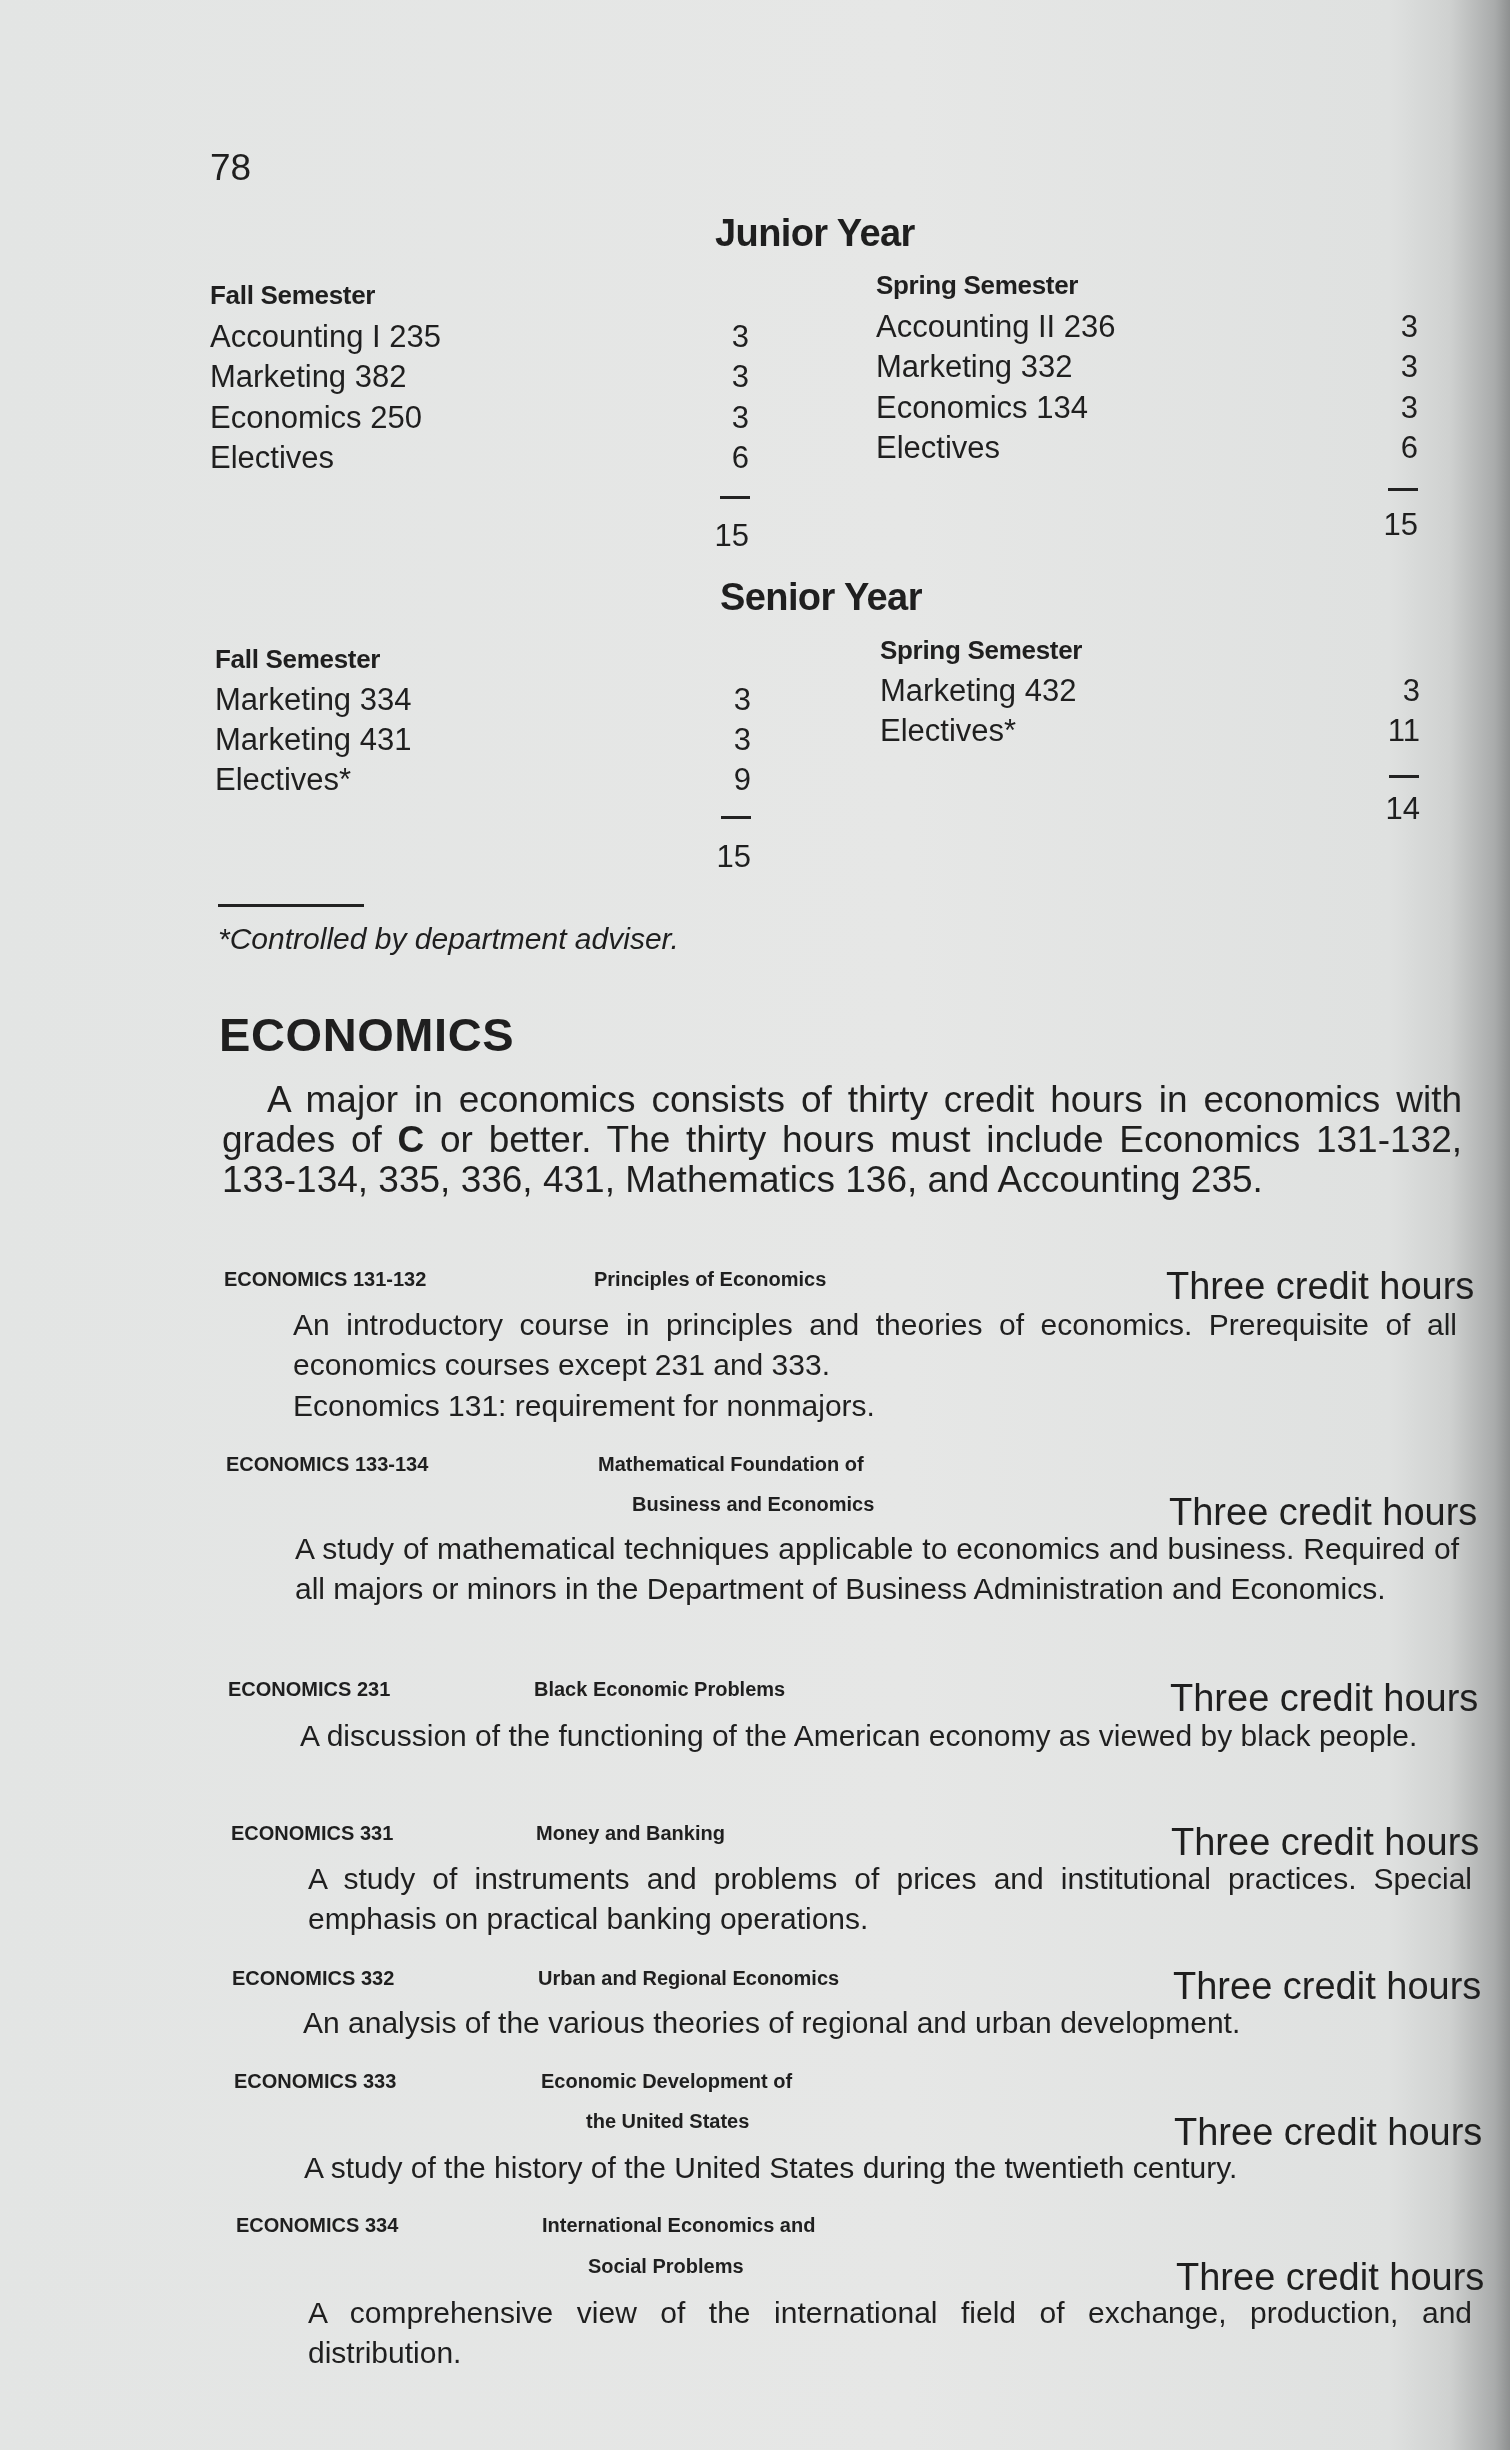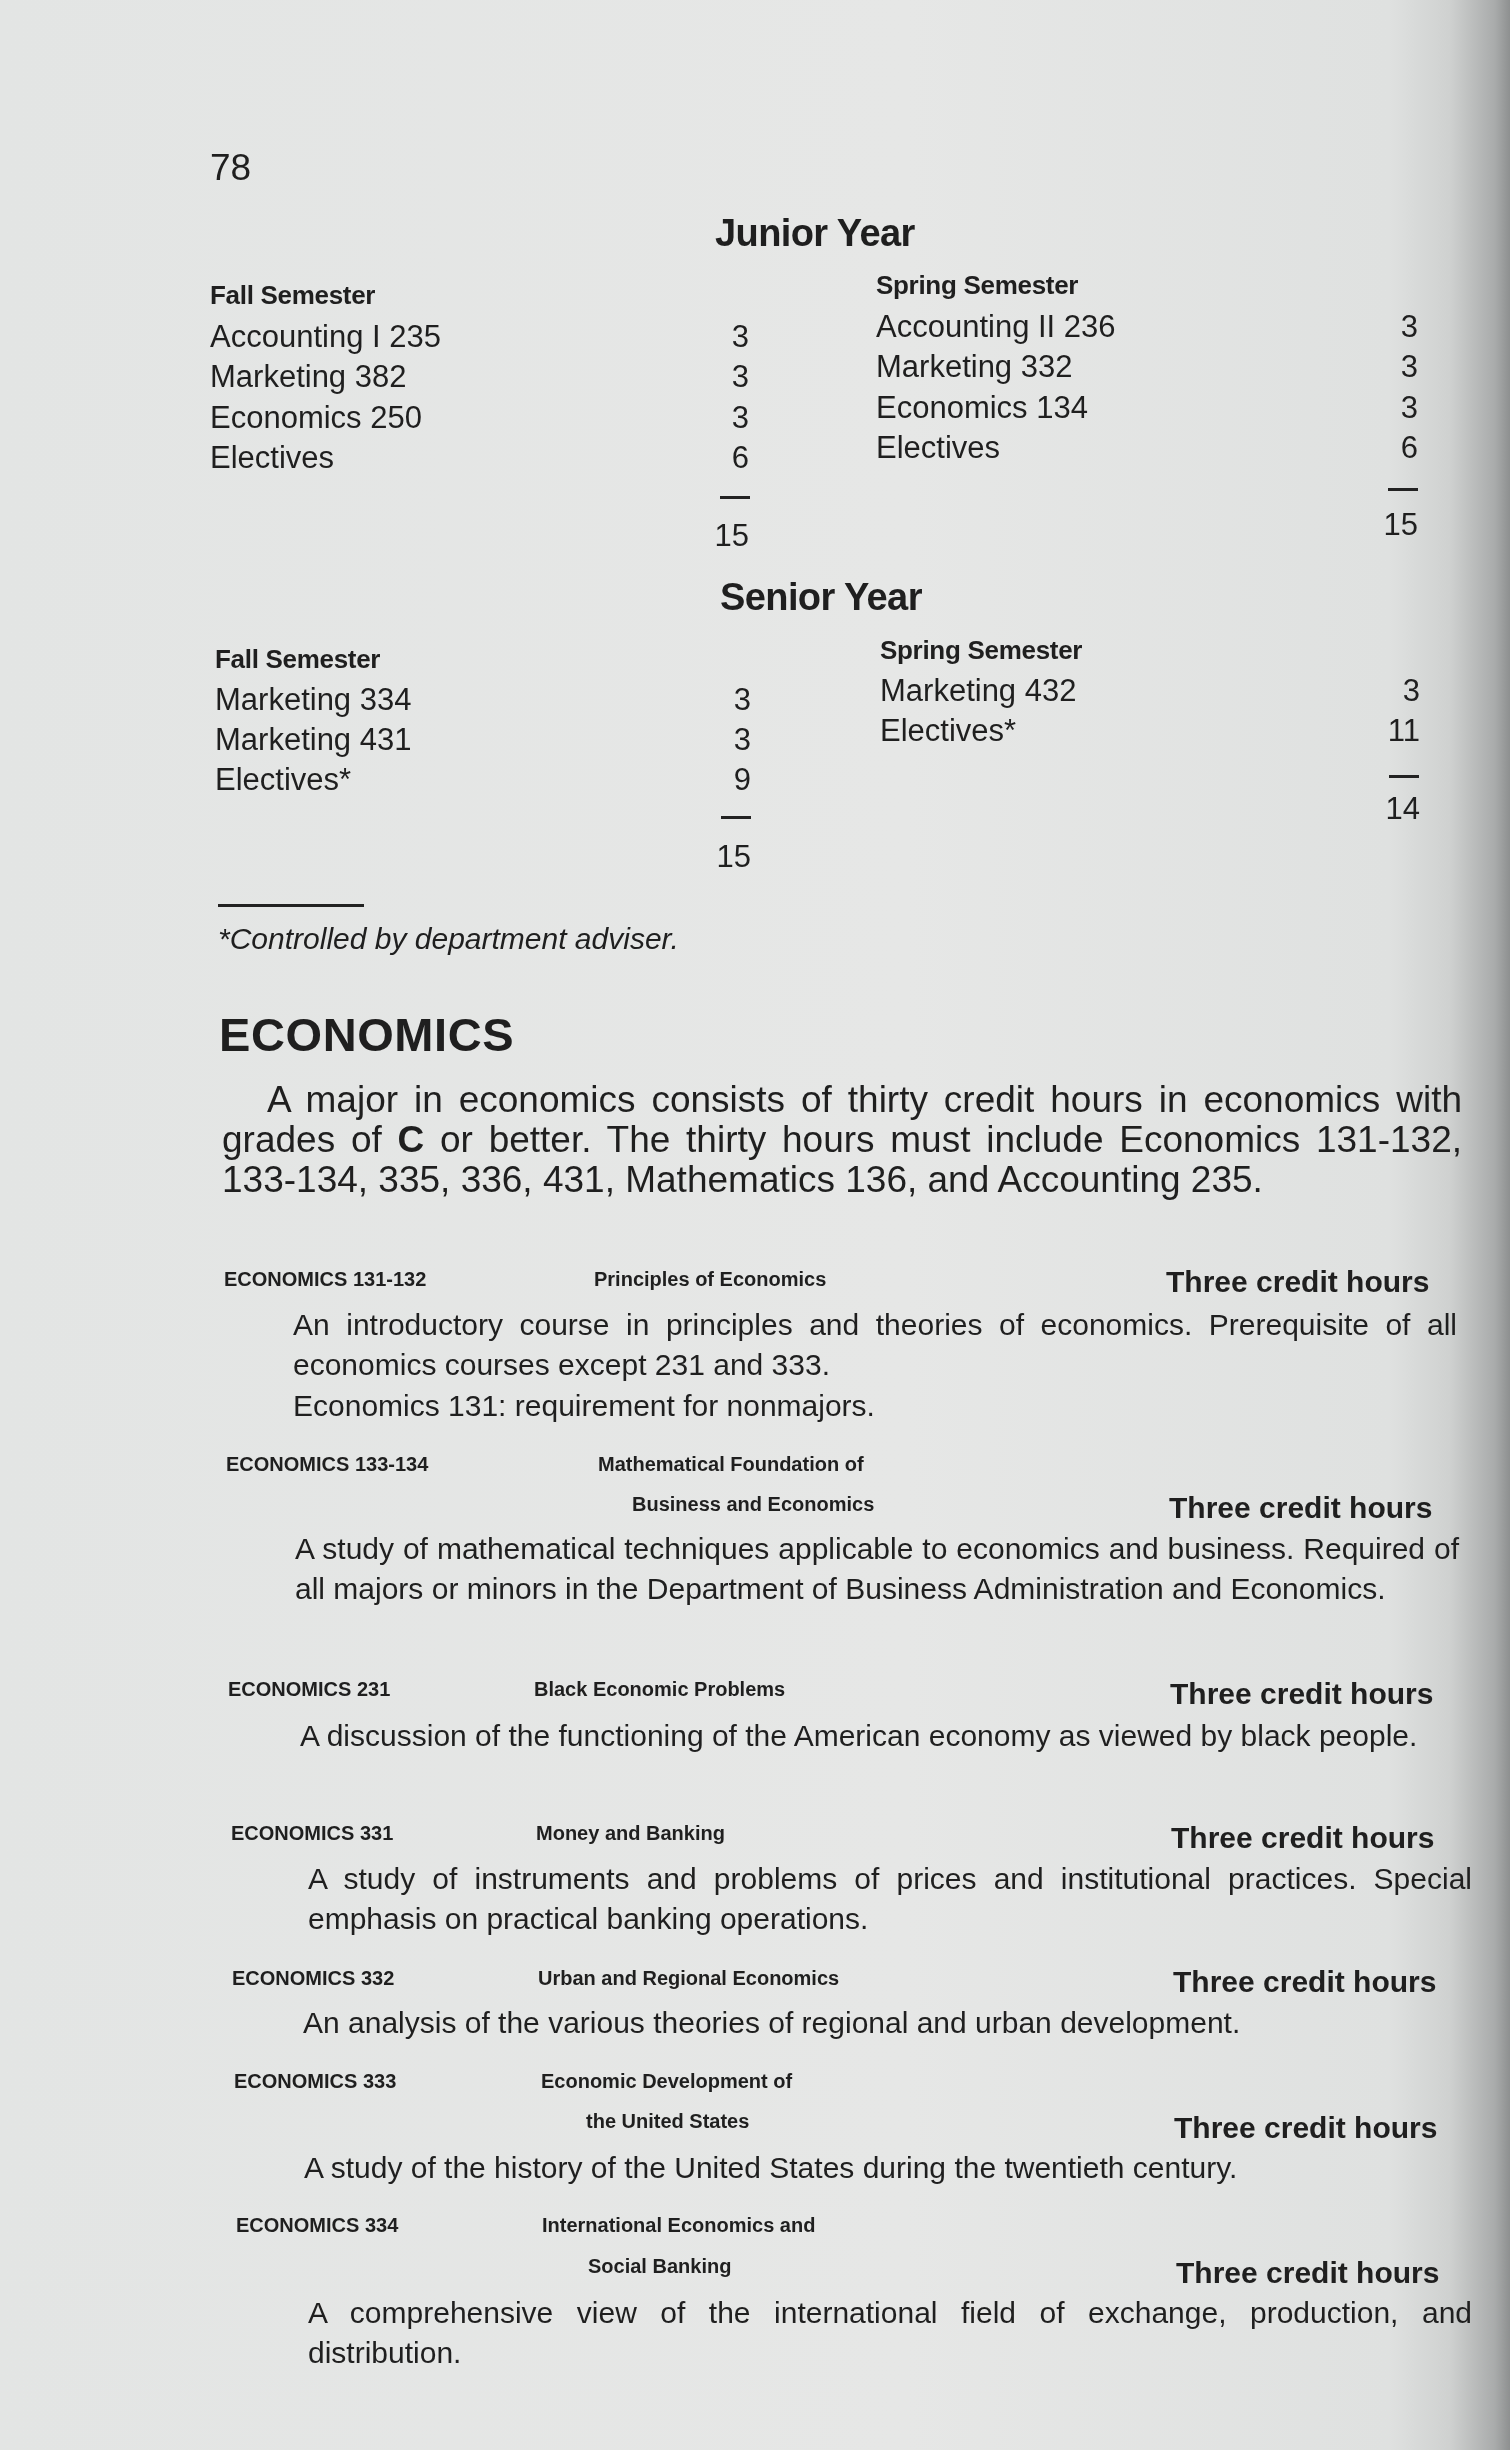--- a/index.html
+++ b/index.html
@@ -17,21 +17,21 @@
   .row { font-size:31px; }
   .credit { font-size:31px; text-align:right; width:67px; }
   .dash { height:3.4px; background:#222; width:30px; }
   .footrule { height:2.8px; background:#222; width:146px; }
   .footnote { font-size:30px; font-style:italic; }
   .section-title { font-size:47px; font-weight:bold; letter-spacing:0.6px;text-align:right; }
   .intro { left:222px; width:1240px; font-size:37px; line-height:40px; text-align:justify; white-space:normal; }
   .intro .indent { display:inline-block; width:45px; }
   .course-head { font-size:20px; font-weight:bold; }
   .course-desc { font-size:30px; line-height:40px; text-align:justify; white-space:normal; width:1164px; }
-  .hours { font-size:30px; font-weight:bold; }
+  .hours { font-size:38px; font-weight:normal; }
 </style>
 </head>
 <body>
 
 <div class="abs pagenum">78</div>
 
 <div class="abs year-title" style="left:715px; top:212px;">Junior Year</div>
 
 <div>
   <div class="abs sem-head" style="left:210px; top:280px;">Fall Semester</div>
@@ -135,17 +135,17 @@
   <div class="abs course-head" style="left:234px; top:2070px;">ECONOMICS 333</div>
   <div class="abs course-head" style="left:541px; top:2070px;">Economic Development of</div>
   <div class="abs course-head" style="left:586px; top:2110px;">the United States</div>
   <div class="abs hours" style="left:1174px; top:2111px;">Three credit hours</div>
   <div class="abs course-desc" style="left:304px; top:2148px;">A study of the history of the United States during the twentieth century.</div>
 </div>
 
 <div>
   <div class="abs course-head" style="left:236px; top:2214px;">ECONOMICS 334</div>
   <div class="abs course-head" style="left:542px; top:2214px;">International Economics and</div>
-  <div class="abs course-head" style="left:588px; top:2255px;">Social Banking</div>
+  <div class="abs course-head" style="left:588px; top:2255px;">Social Problems</div>
   <div class="abs hours" style="left:1176px; top:2256px;">Three credit hours</div>
   <div class="abs course-desc" style="left:308px; top:2293px;">A comprehensive view of the international field of exchange, production, and distribution.</div>
 </div>
 
 
 </body></html>

